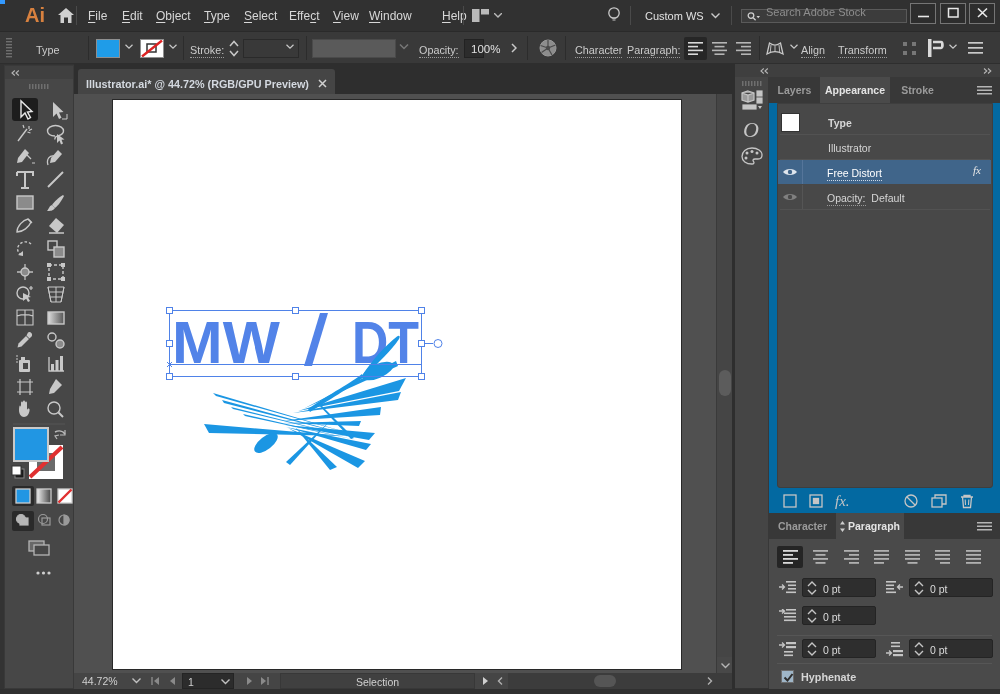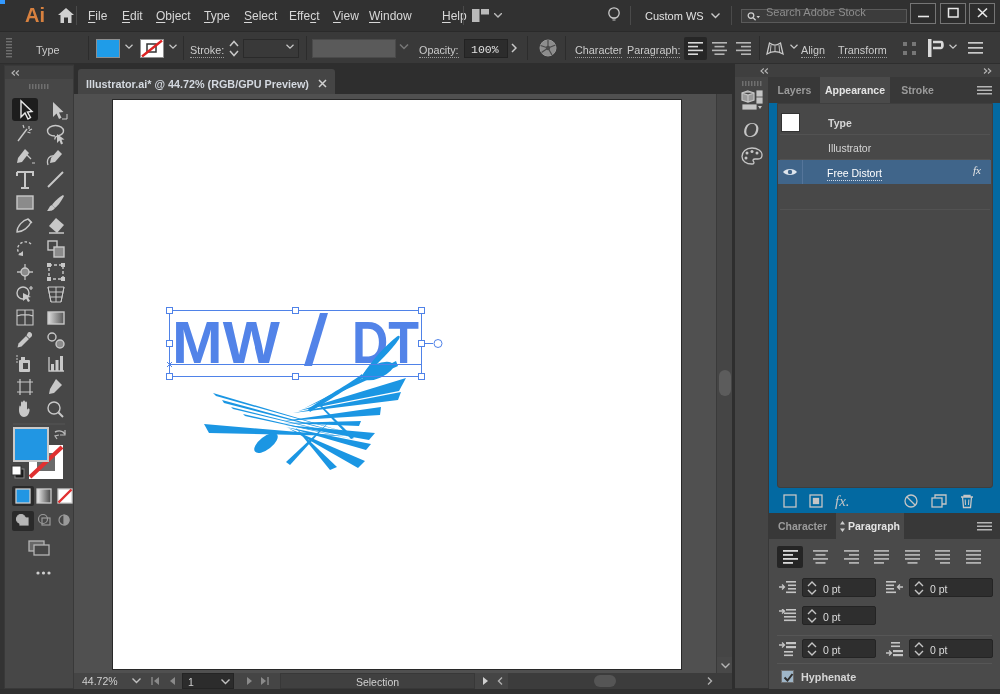--- a/index.html
+++ b/index.html
@@ -147,21 +147,21 @@
   <div class="obox" style="left:243px;width:56px;background:transparent;border-color:#2a2a2a;"></div>
   <svg class="chev" style="left:285px;" width="10" height="6" viewBox="0 0 10 6">
       <path d="M1.5 0.8 L5 4.2 L8.5 0.8" stroke="#c9c9c9" stroke-width="1.2" fill="none"></path>
     </svg>
   <div class="osep" style="left:306px;"></div>
   <div style="position:absolute;left:312px;top:7px;width:84px;height:19px;background:#5a5a5a;border:1px solid #4a4a4a;"></div>
   <svg class="chev" style="left:399px;" width="10" height="6" viewBox="0 0 10 6">
       <path d="M1 0.5 L5 4.5 L9 0.5" stroke="#777" stroke-width="1.5" fill="none"></path>
     </svg>
   <div class="olabel dotted" style="left:419px;">Opacity:</div>
-  <div class="obox" style="left:464px;width:44px;font-family:Liberation Mono, monospace;">
+  <div class="obox" style="left:464px;width:20px;">
       <span style="position:absolute;left:6px;top:3px;font-size:11.5px;color:#e0e0e0;">100%</span>
     </div>
   <svg class="icon" style="left:511px;top:11px;" width="6" height="10" viewBox="0 0 6 10">
       <path d="M1 1 L5 5 L1 9" stroke="#c9c9c9" stroke-width="1.5" fill="none"></path>
     </svg>
   <div class="osep" style="left:527px;"></div>
   <svg class="icon" style="left:539px;top:7px;" width="18" height="18" viewBox="0 0 18 18">
       <circle cx="9" cy="9" r="8" fill="#8d8d8d"></circle>
       <circle cx="9" cy="9" r="8" fill="none" stroke="#999" stroke-width="1"></circle>
       <g stroke="#4a4a4a" stroke-width="1.2">
@@ -608,20 +608,29 @@
     <div class="arow" style="top:56px;background:#40658a;">
       <div class="eyecol" style="border-color:#55759a;">
         <svg style="position:absolute;left:4px;top:7px;" width="16" height="10" viewBox="0 0 16 10">
             <path d="M1 5 C4 1 12 1 15 5 C12 9 4 9 1 5 Z" fill="#dfe6ee"></path>
             <circle cx="8" cy="5" r="2.2" fill="#40658a"></circle>
           </svg>
       </div>
       <span style="position:absolute;left:49px;top:7px;color:#fff;border-bottom:1px dotted #cdd8e4;padding-bottom:1px;">Free Distort</span>
       <span style="position:absolute;right:10px;top:4px;font-family:'Liberation Serif',serif;font-style:italic;font-size:11px;color:#e8e8e8;">fx</span>
     </div>
+    <div class="arow" style="top:81px;">
+      <div class="eyecol">
+        <svg style="position:absolute;left:4px;top:7px;opacity:0.45;" width="16" height="10" viewBox="0 0 16 10">
+            <path d="M1 5 C4 1 12 1 15 5 C12 9 4 9 1 5 Z" fill="#c5c5c5"></path>
+            <circle cx="8" cy="5" r="2.2" fill="#484848"></circle>
+          </svg>
+      </div>
+      <span style="position:absolute;left:49px;top:7px;"><span class="dotted">Opacity:</span>&nbsp; Default</span>
+    </div>
     <div style="position:absolute;left:2px;top:105px;width:210px;height:1px;background:#525252;"></div>
   </div>
 
   <svg style="position:absolute;left:12px;top:416px;" width="208" height="16" viewBox="0 0 208 16" fill="none" stroke="#c5c5c5" stroke-width="1.3">
     <rect x="3" y="2" width="12" height="12"></rect>
     <rect x="29" y="2" width="12" height="12"></rect>
       <rect x="32.5" y="5.5" width="5" height="5" fill="#c5c5c5"></rect>
     <text x="54" y="13" font-family="Liberation Serif, serif" font-style="italic" font-size="15" fill="#c5c5c5" stroke="none">fx.</text>
     <circle cx="130" cy="8" r="6"></circle>
       <path d="M126 4 L134 12"></path>

